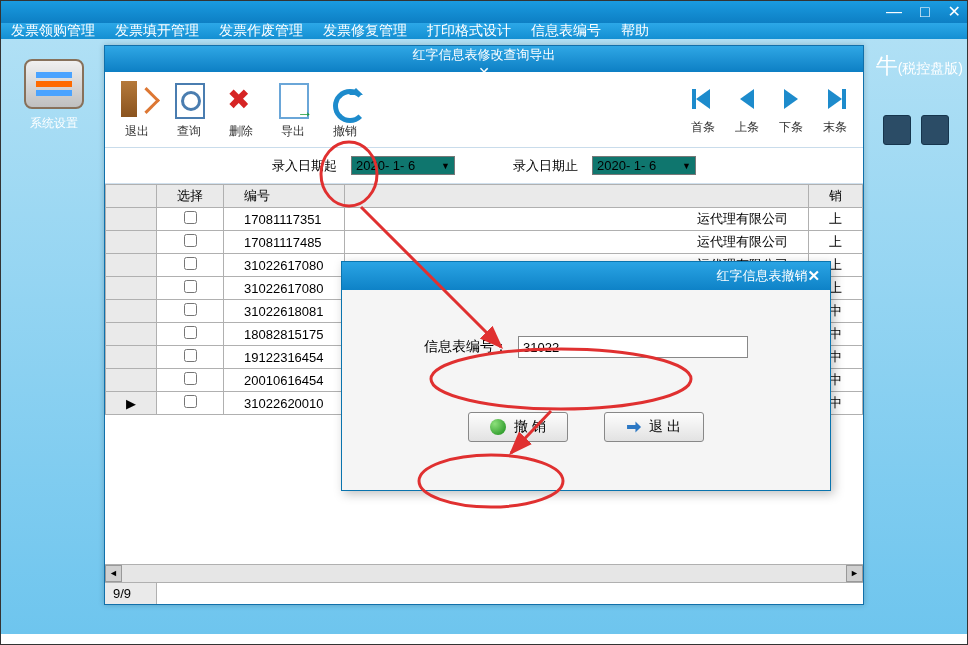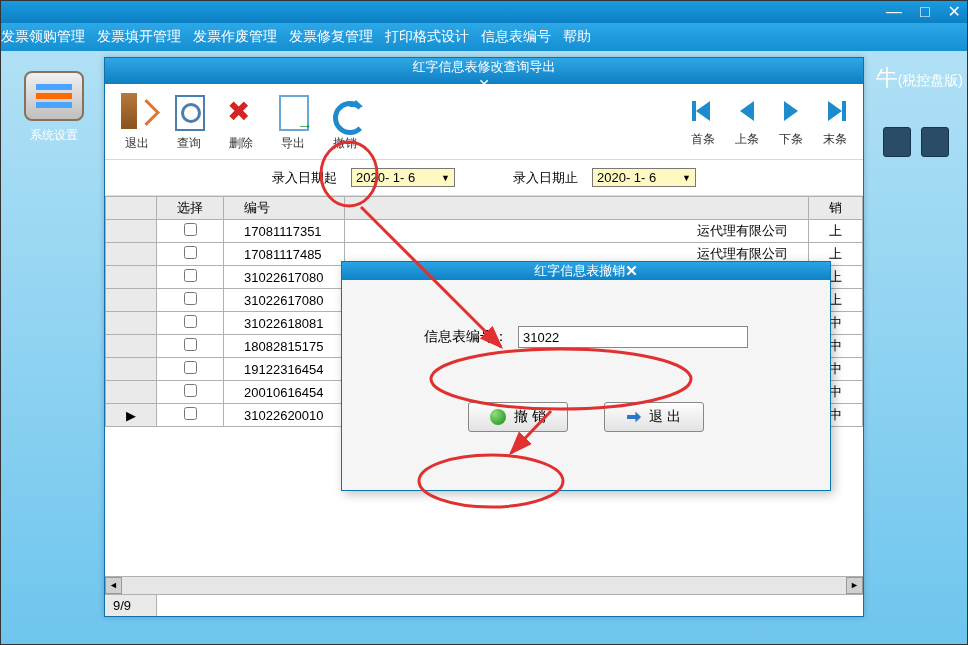--- a/index.html
+++ b/index.html
@@ -1,19 +1,19 @@
 <!DOCTYPE html>
 <html><head>
 <meta charset="utf-8">
 <style>
   * { box-sizing: border-box; margin: 0; padding: 0; }
   body { width: 968px; height: 645px; font-family: "Microsoft YaHei", sans-serif; font-size: 12px; background: #fff; position: relative; overflow: hidden; border: 1px solid #333; }
   .outer-titlebar { height: 22px; background: linear-gradient(#1a9be0, #0d7fc4); display: flex; justify-content: flex-end; align-items: center; padding-right: 6px; gap: 18px; }
   .win-btn { color: #fff; font-size: 16px; line-height: 1; cursor: pointer; }
-  .outer-menu { height: 28px; background: linear-gradient(#2ca8e8, #148fd2); display: flex; align-items: center; gap: 12px; color: #fff; font-size: 14px; }
+  .outer-menu { height: 16px; background: linear-gradient(#2ca8e8, #148fd2); display: flex; align-items: center; padding-left: 10px; gap: 20px; color: #fff; font-size: 14px; }
   .outer-menu span { cursor: pointer; }
   .outer-body { height: 595px; background: linear-gradient(#b0e0f5, #6ec5ee); position: relative; }
   .side-panel { position: absolute; left: 14px; top: 20px; width: 78px; text-align: center; color: #fff; }
   .side-panel .ic { width: 60px; height: 50px; margin: 0 auto 6px; background: linear-gradient(#f0f0f0, #bfbfbf); border: 2px solid #87715b; border-radius: 8px; position: relative; }
   .side-panel .ic::after { content: ""; position: absolute; left: 10px; top: 20px; width: 36px; height: 6px; background: #ff6a00; box-shadow: 0 -9px 0 #4aa3ff, 0 9px 0 #4aa3ff; }
   .right-badge { position: absolute; right: 4px; top: 12px; color: #fff; font-size: 14px; }
   .right-tools { position: absolute; right: 18px; top: 76px; display: flex; gap: 10px; }
   .right-tools div { width: 28px; height: 30px; background: #2b4c66; border-radius: 3px; border: 1px solid #16354d; }
   
   .inner-window { position: absolute; left: 103px; top: 6px; width: 760px; height: 560px; background: #fff; border: 1px solid #1170aa; display: flex; flex-direction: column; box-shadow: 0 0 6px rgba(0,0,0,.2); }
@@ -32,37 +32,37 @@
   .ic.undo::before { content:""; position:absolute; left:6px; top:10px; width:24px; height:24px; border:5px solid #1d8bcc; border-right-color:transparent; border-radius:50%; }
   .ic.undo::after { content:""; position:absolute; left:22px; top:2px; border:7px solid transparent; border-bottom-color:#1d8bcc; }
   .nav-spacer { flex: 1; }
   .nbtn { width: 44px; text-align:center; font-size:12px; color:#333; cursor:pointer; }
   .nbtn .tri { width:0; height:0; margin:6px auto 10px; }
   .tri.first { border-top:10px solid transparent; border-bottom:10px solid transparent; border-right:14px solid #1d8bcc; box-shadow:-4px 0 0 -0px #1d8bcc; }
   .tri.prev { border-top:10px solid transparent; border-bottom:10px solid transparent; border-right:14px solid #1d8bcc; }
   .tri.next { border-top:10px solid transparent; border-bottom:10px solid transparent; border-left:14px solid #1d8bcc; }
   .tri.last { border-top:10px solid transparent; border-bottom:10px solid transparent; border-left:14px solid #1d8bcc; box-shadow:4px 0 0 0 #1d8bcc; }
   .filter-row { height: 36px; display:flex; align-items:center; justify-content:center; gap: 14px; font-size: 13px; border-bottom:1px solid #d0e0ee; }
-  .filter-row select, .date-dd { font-size:13px; padding:1px 2px; border:1px solid #787878; background:#fef9c3; }
+  .filter-row select, .date-dd { font-size:13px; padding:1px 2px; border:1px solid #787878; background:#0f766e; }
   .date-dd { width: 104px; display:inline-flex; justify-content:space-between; align-items:center; padding:1px 4px; }
   .date-dd .dd-arrow { font-size:9px; }
   .table-wrap { flex:1; overflow:auto; position:relative; background:#fff; }
   table.grid { border-collapse: collapse; width: 100%; font-size: 13px; }
   table.grid th, table.grid td { border:1px solid #b0b0b0; padding:2px 20px; height:20px; background:#fff; text-align:left; white-space:nowrap; }
   table.grid th { background:#eaeaea; font-weight:normal; }
   table.grid td.rowhdr { width:18px; background:#eaeaea; text-align:center; }
   table.grid input[type=checkbox]{ margin:0; }
   .status { height:22px; border-top:1px solid #b0b0b0; display:flex; align-items:center; font-size:13px; }
   .status .cell { border-right:1px solid #b0b0b0; padding:0 8px; height:100%; display:flex; align-items:center; background:#eaeaea; }
   .scroll-h { height:18px; background:#e6e6e6; border-top:1px solid #b0b0b0; position:relative; }
   .scroll-h .sbtn { width:17px; height:17px; background:#d0d0d0; border:1px solid #999; position:absolute; top:0; font-size:9px; text-align:center; line-height:15px; }
   .scroll-h .sbtn.l{ left:0;} .scroll-h .sbtn.r{ right:0;}
   
   .dialog { position: absolute; left: 340px; top: 260px; width: 490px; height: 230px; background:#f5f5f5; border:1px solid #0a74ae; box-shadow: 3px 3px 10px rgba(0,0,0,.25); }
-  .dialog-title { height:18px; background:linear-gradient(#2aa4e4,#0e82c7); color:#fff; display:flex; align-items:center; justify-content:center; padding:0 10px; font-size:13px; }
+  .dialog-title { height:28px; background:linear-gradient(#2aa4e4,#0e82c7); color:#fff; display:flex; align-items:center; justify-content:flex-end; padding:0 10px; font-size:13px; }
   .dialog-title .x { cursor:pointer; font-weight:bold; font-size:15px; }
   .dialog-body { padding: 46px 30px 0; display:flex; align-items:center; gap:10px; font-size:14px; justify-content:center; }
   .dialog-body input { width: 230px; height:22px; border:1px solid #888; padding:0 4px; font-size:13px; }
   .dialog-actions { margin-top: 54px; display:flex; justify-content:center; gap: 36px; }
   .dlg-btn { width:100px; height:30px; border:1px solid #888; background:linear-gradient(#fdfdfd,#e2e2e2); cursor:pointer; display:flex; align-items:center; justify-content:center; gap:8px; font-size:14px; border-radius:3px; }
   .dlg-btn .globe { width:16px; height:16px; border-radius:50%; background:radial-gradient(circle at 30% 30%, #8de07b, #178a17); }
   .dlg-btn .out { width:14px; height:14px; background:#2c78c4; clip-path: polygon(0 35%, 60% 35%, 60% 10%, 100% 50%, 60% 90%, 60% 65%, 0 65%); }
   
   svg.anno { position:absolute; left:0; top:0; width:968px; height:645px; pointer-events:none; }
 </style>

